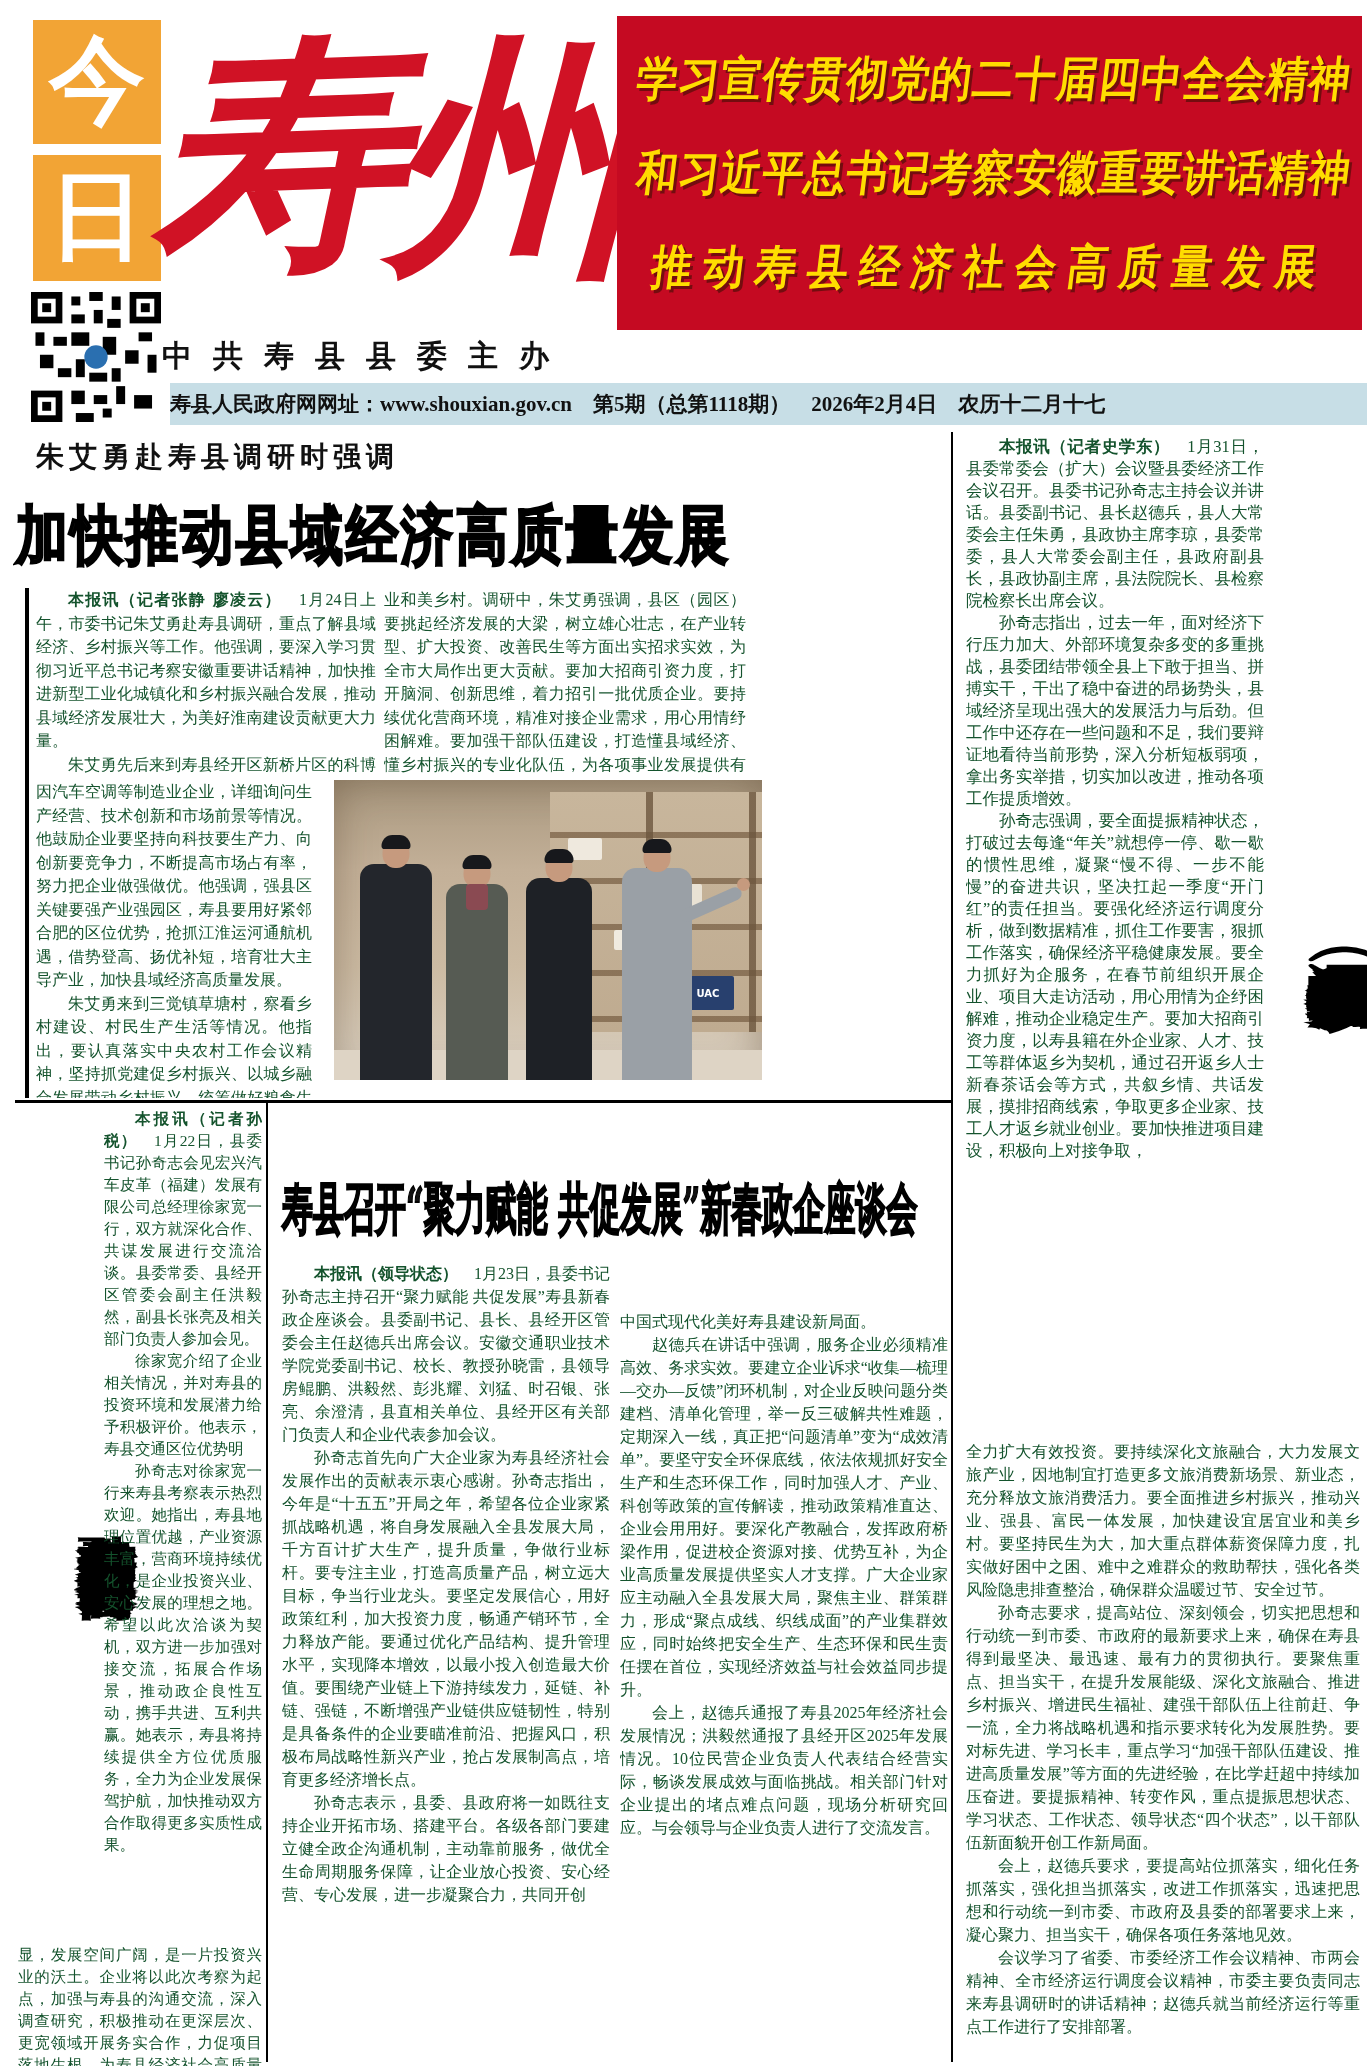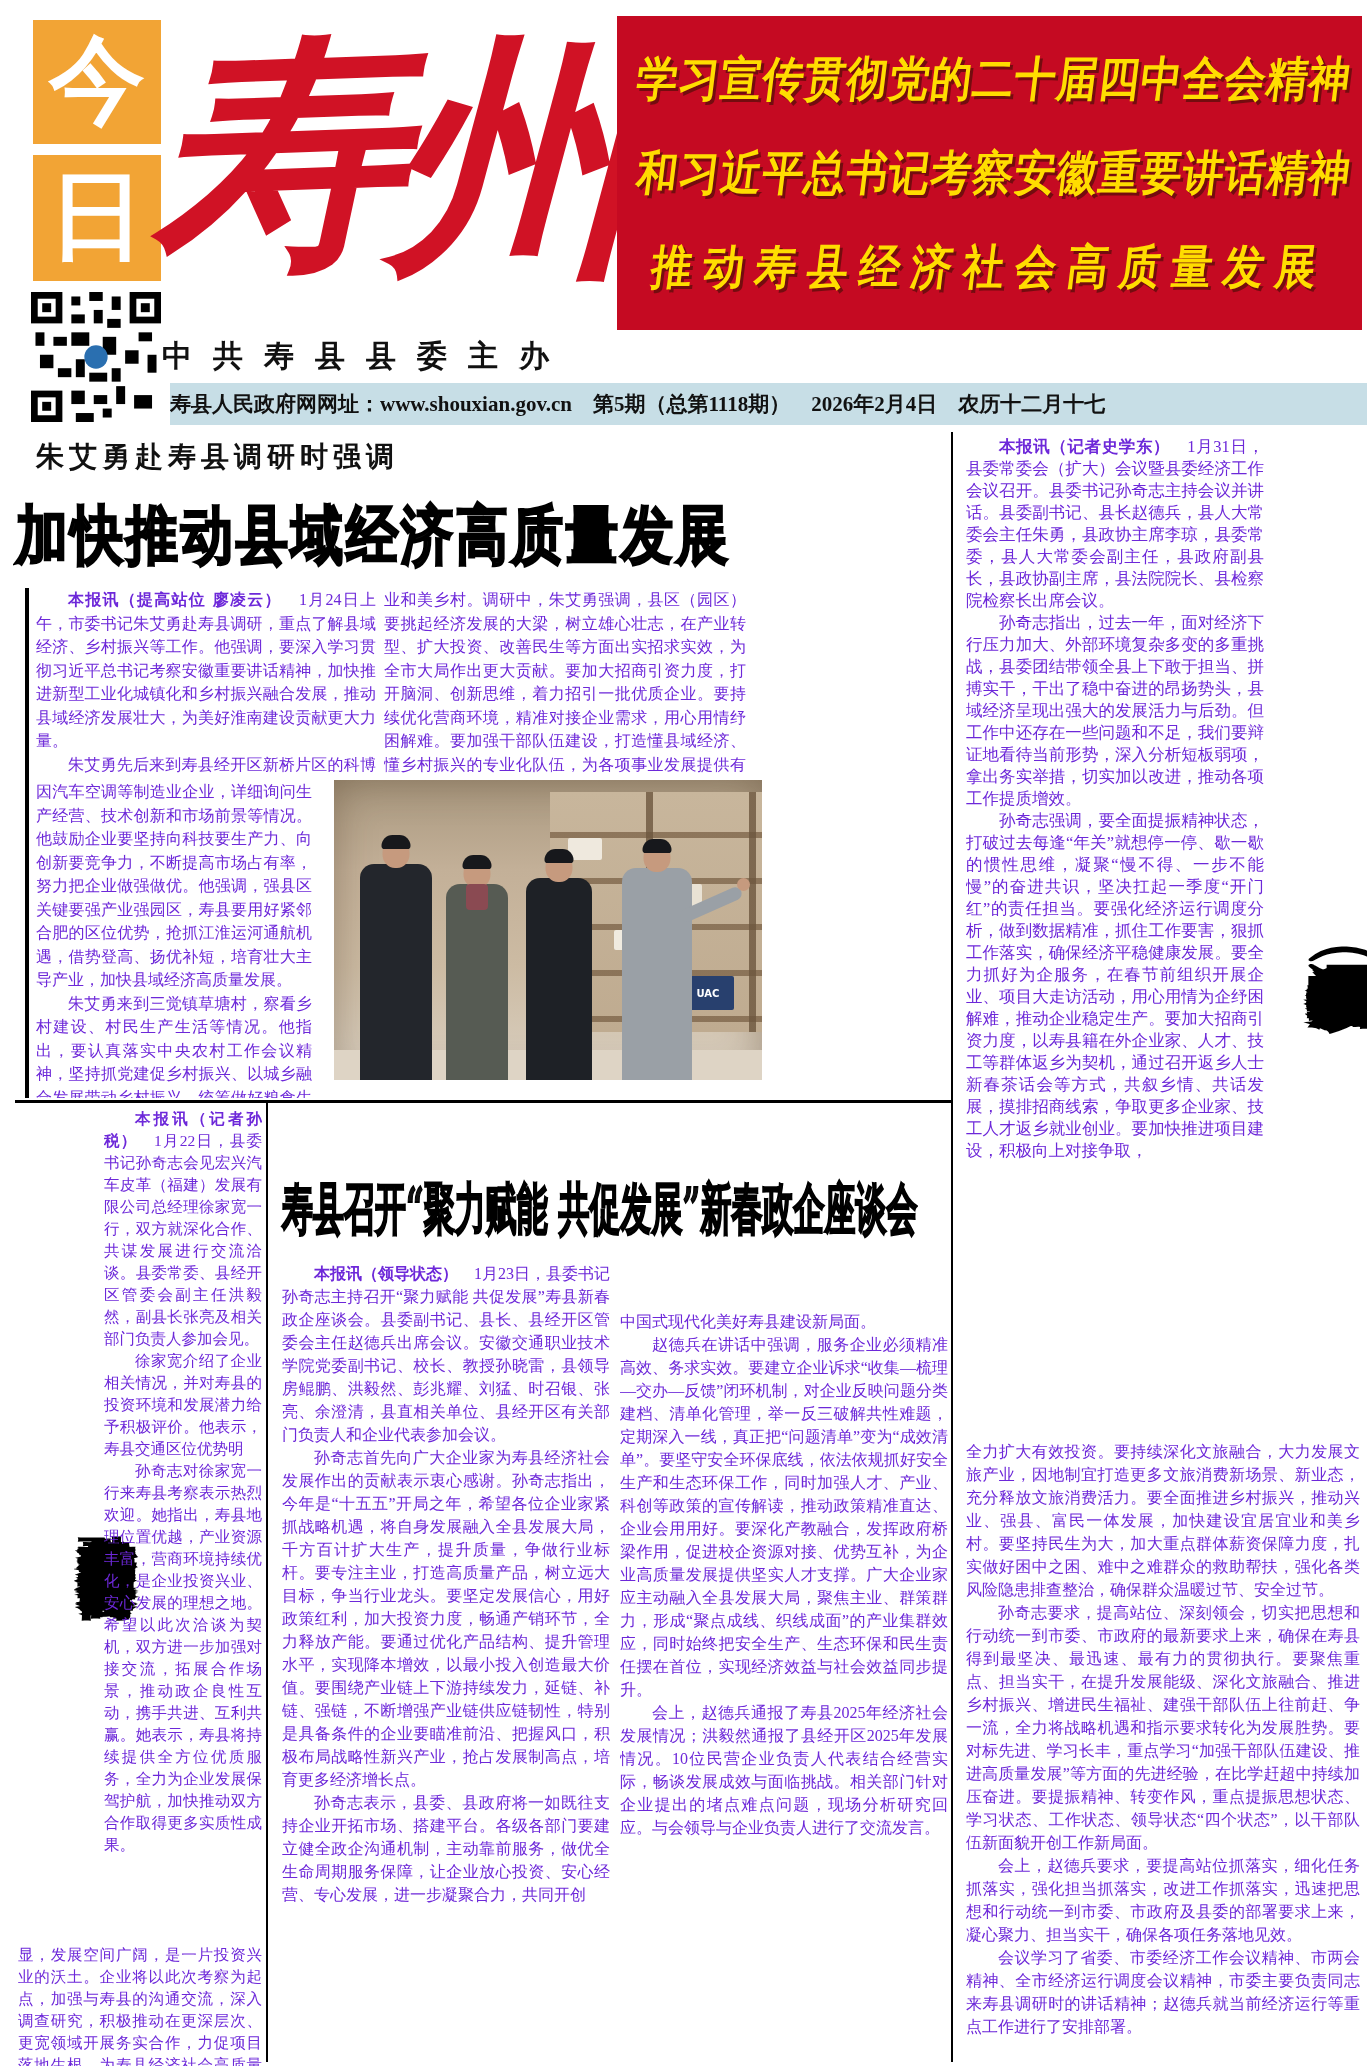--- a/index.html
+++ b/index.html
@@ -71,21 +71,21 @@
   .vhead-left { left:18px; top:1136px; width:84px; height:812px;
     font-size:28px; display:flex; justify-content:center; }
   .vhead-left .vh-in { transform:scaleX(2.0); transform-origin:center; letter-spacing:2px; }
   .forum-headline {
     left:282px; top:1172px; width:668px; font-family:"DejaVu Serif",serif;
     font-weight:900; font-size:31px; white-space:nowrap; letter-spacing:0px;
     transform:scaleY(1.8); transform-origin:top left; -webkit-text-stroke:1px #000;
   }
 
   
-  .tcol { position:absolute; overflow:hidden; text-align:justify; color:#6d28d9; }
+  .tcol { position:absolute; overflow:hidden; text-align:justify; color:#14532d; }
   .tcol p { text-align:justify; text-indent:2em; }
   .tcol.cont > p:first-child, .tcol .cont > p:first-child { text-indent:0; }
   .lede b { font-family:"DejaVu Sans","Liberation Sans",sans-serif; font-weight:700; }
   .fs-lead  { font-size:16px;   line-height:23.5px; }
   .fs-meet  { font-size:16.5px; line-height:22px; }
   .fs-meet2 { font-size:16px;   line-height:23px; }
   .fs-visit { font-size:15.5px; line-height:22px; }
   .fs-forum { font-size:16px;   line-height:23px; }
 
   
@@ -207,21 +207,21 @@
 
   <div class="abs rule" style="left:25px; top:588px; width:4px; height:510px;"></div>
   <div class="abs rule" style="left:15px; top:1100px; width:936px; height:3px;"></div>
   <div class="abs rule" style="left:951px; top:432px; width:2px; height:1630px;"></div>
   <div class="abs rule" style="left:266px; top:1102px; width:2px; height:960px;"></div>
 
   <div class="abs kicker">朱艾勇赴寿县调研时强调</div>
   <div class="abs lead-headline">加快推动县域经济高质量发展</div>
 
   <div class="tcol fs-lead" style="left:36px; top:588px; width:340px; height:190px;">
-    <p class="lede"><b>本报讯（提高站位 廖凌云）</b>　<span>1月24日上午，市委书记朱艾勇赴寿县调研，重点了解县域经济、乡村振兴等工作。他强调，要深入学习贯彻习近平总书记考察安徽重要讲话精神，加快推进新型工业化城镇化和乡村振兴融合发展，推动县域经济发展壮大，为美好淮南建设贡献更大力量。</span></p>
+    <p class="lede"><b>本报讯（记者张静 廖凌云）</b>　<span>1月24日上午，市委书记朱艾勇赴寿县调研，重点了解县域经济、乡村振兴等工作。他强调，要深入学习贯彻习近平总书记考察安徽重要讲话精神，加快推进新型工业化城镇化和乡村振兴融合发展，推动县域经济发展壮大，为美好淮南建设贡献更大力量。</span></p>
     <div>
         <p>朱艾勇先后来到寿县经开区新桥片区的科博达汽车电子、有度智能机器人、达</p>
       </div>
   </div>
 
   <div class="tcol cont fs-lead" style="left:384px; top:588px; width:362px; height:190px;">
       <p>业和美乡村。调研中，朱艾勇强调，县区（园区）要挑起经济发展的大梁，树立雄心壮志，在产业转型、扩大投资、改善民生等方面出实招求实效，为全市大局作出更大贡献。要加大招商引资力度，打开脑洞、创新思维，着力招引一批优质企业。要持续优化营商环境，精准对接企业需求，用心用情纾困解难。要加强干部队伍建设，打造懂县域经济、懂乡村振兴的专业化队伍，为各项事业发展提供有力保障。</p>
     </div>
 
   <div class="tcol cont fs-lead" style="left:36px; top:780px; width:276px; height:318px;">

